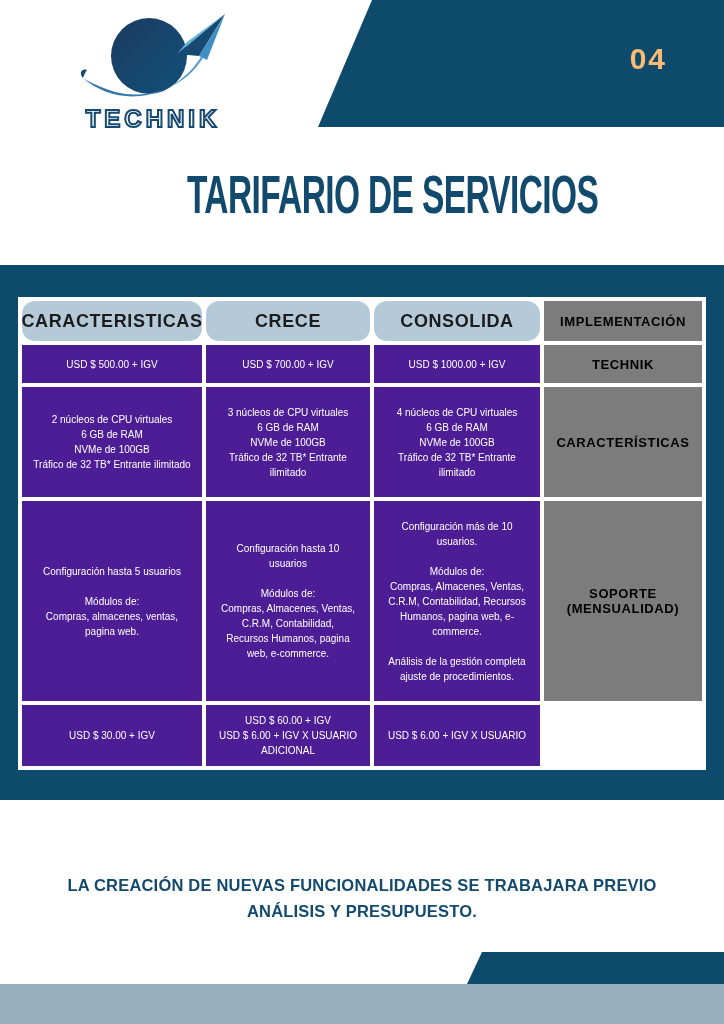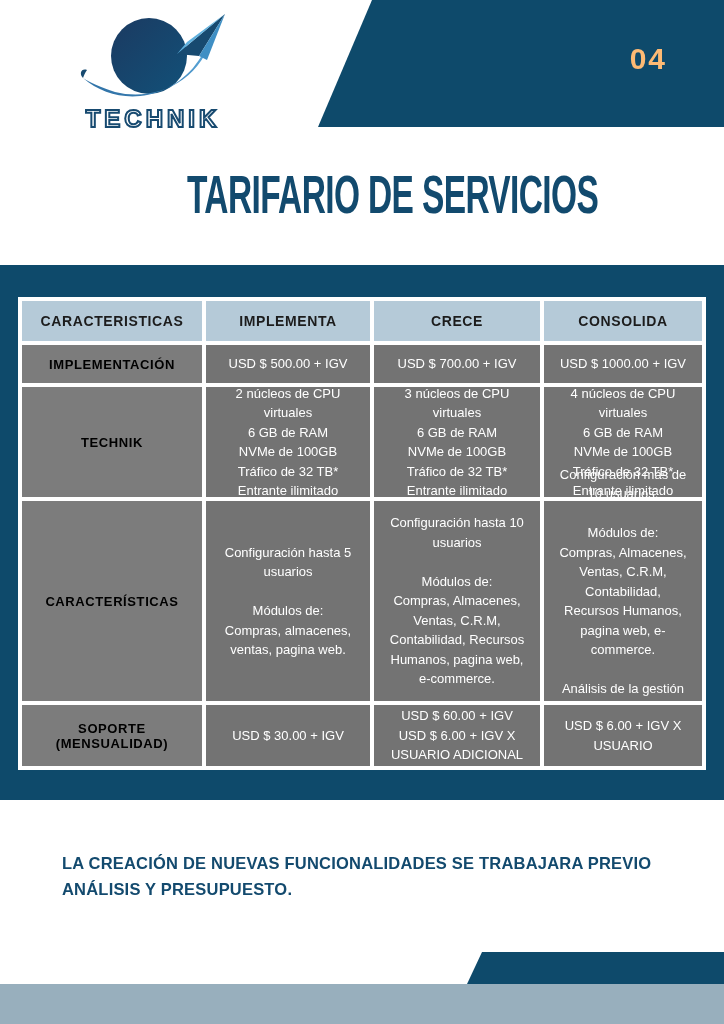--- a/index.html
+++ b/index.html
@@ -43,37 +43,37 @@
   .tbl {
     position:absolute; left:18px; top:297px; width:688px; height:473px;
     background:#ffffff; display:grid;
     grid-template-columns:180px 164px 166px 158px;
     grid-template-rows:40px 38px 110px 200px 61px;
     gap:4px; padding:4px;
   }
   .cell { display:flex; align-items:center; justify-content:center; text-align:center; }
   .cell-head {
     background:#b5cad8; color:#1c1c1c;
-    font-size:14px; font-weight:bold; letter-spacing:0.6px;
+    font-size:18px; font-weight:bold; letter-spacing:0.6px;border-radius:13px;
   }
   .cell-label {
     background:#7c7c7c; color:#000000;
     font-size:13px; font-weight:bold; letter-spacing:0.6px;
   }
   .cell-data {
-    background:#737373; color:#ffffff;
-    font-size:13px; line-height:1.5; white-space:pre-line;
+    background:#4c1d95; color:#ffffff;
+    font-size:10px; line-height:1.5; white-space:pre-line;
     padding:4px 10px;
   }
   .cell-data.left { text-align:center; justify-content:flex-start; padding:0 14px; }
 
   
   .note {
-    position:absolute; top:851px; left:62px; width:600px;
-    color:#134a6e;
+    position:absolute; top:873px; left:62px; width:600px;
+    text-align:center; color:#134a6e;
     font-size:16.5px; font-weight:bold; line-height:1.55; letter-spacing:0.2px;
   }
 
   
   .footer-navy {
     position:absolute; top:952px; left:467px; width:257px; height:32px;
     background:#0e4a6b; clip-path:polygon(15px 0, 257px 0, 257px 32px, 0 32px);
   }
   .footer-gray { position:absolute; top:984px; left:0; width:724px; height:40px; background:#98afbd; }
 </style>
@@ -110,21 +110,20 @@
   </div>
 
   <div class="title-wrap">
     <span class="title">TARIFARIO DE SERVICIOS</span>
   </div>
 
   <div class="band"></div>
   <div class="tbl">
 
     <div class="cell cell-head">CARACTERISTICAS</div>
-    <div class="cell cell-head">IMPLEMENTA</div>
     <div class="cell cell-head">CRECE</div>
     <div class="cell cell-head">CONSOLIDA</div>
 
     <div class="cell cell-label">IMPLEMENTACIÓN</div>
     <div class="cell cell-data">USD $ 500.00 + IGV</div>
     <div class="cell cell-data">USD $ 700.00 + IGV</div>
     <div class="cell cell-data">USD $ 1000.00 + IGV</div>
 
     <div class="cell cell-label">TECHNIK</div>
     <div class="cell cell-data">2 núcleos de CPU virtuales

